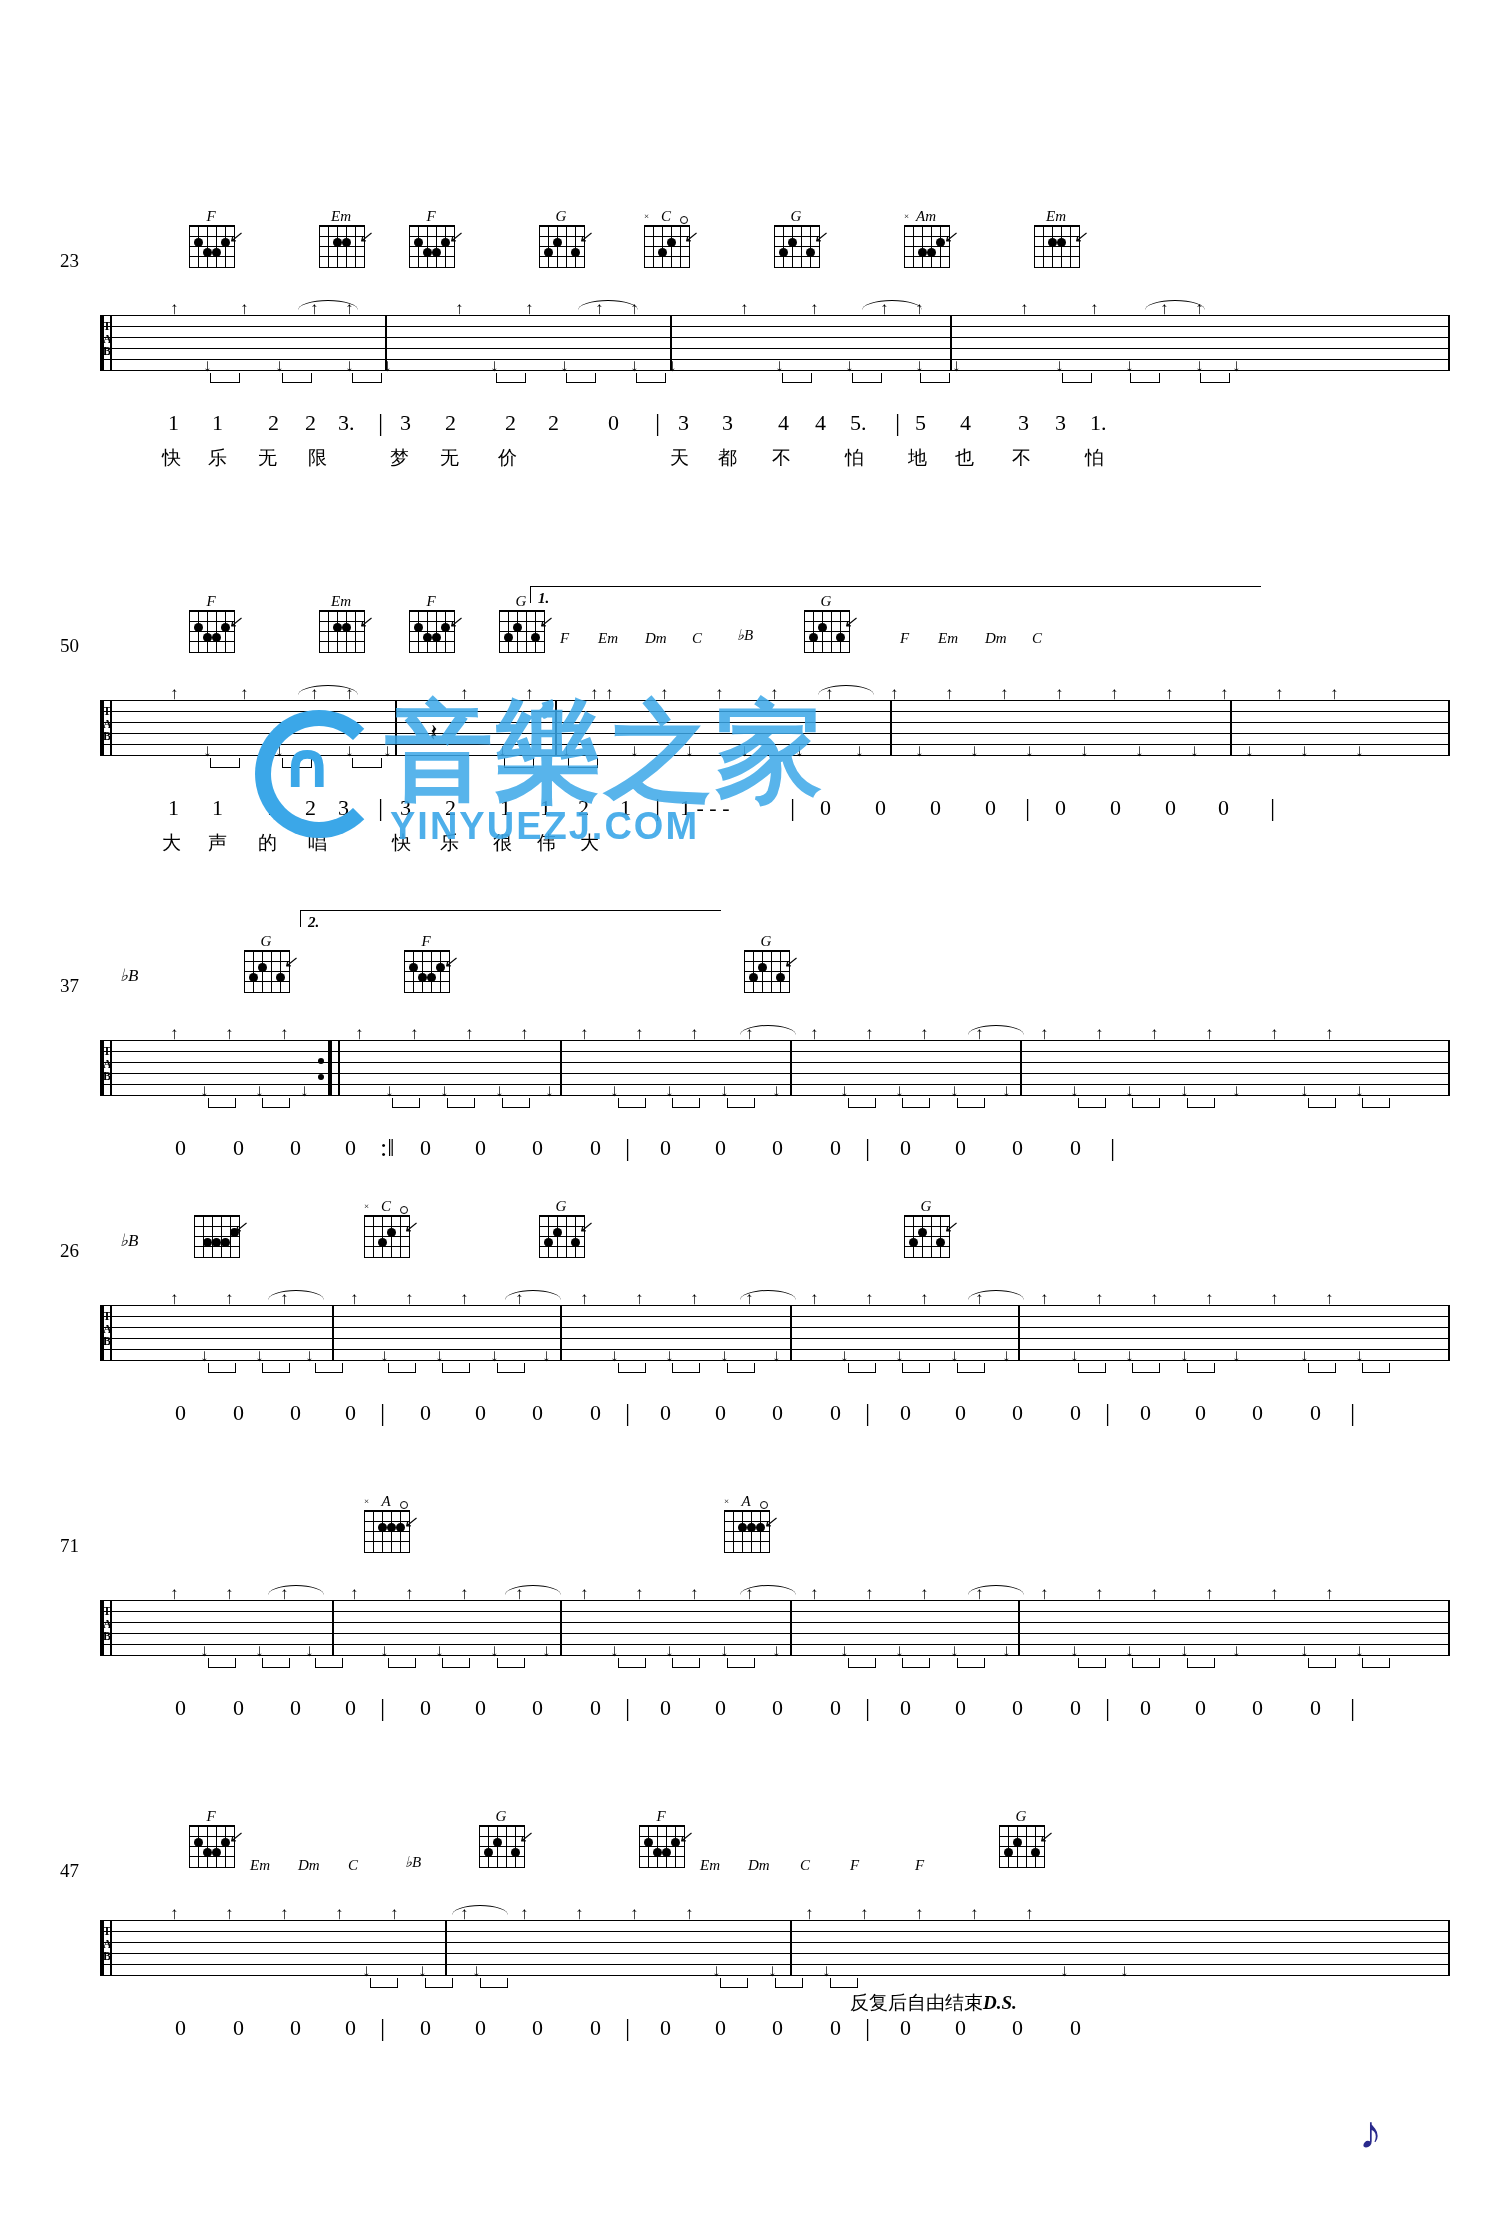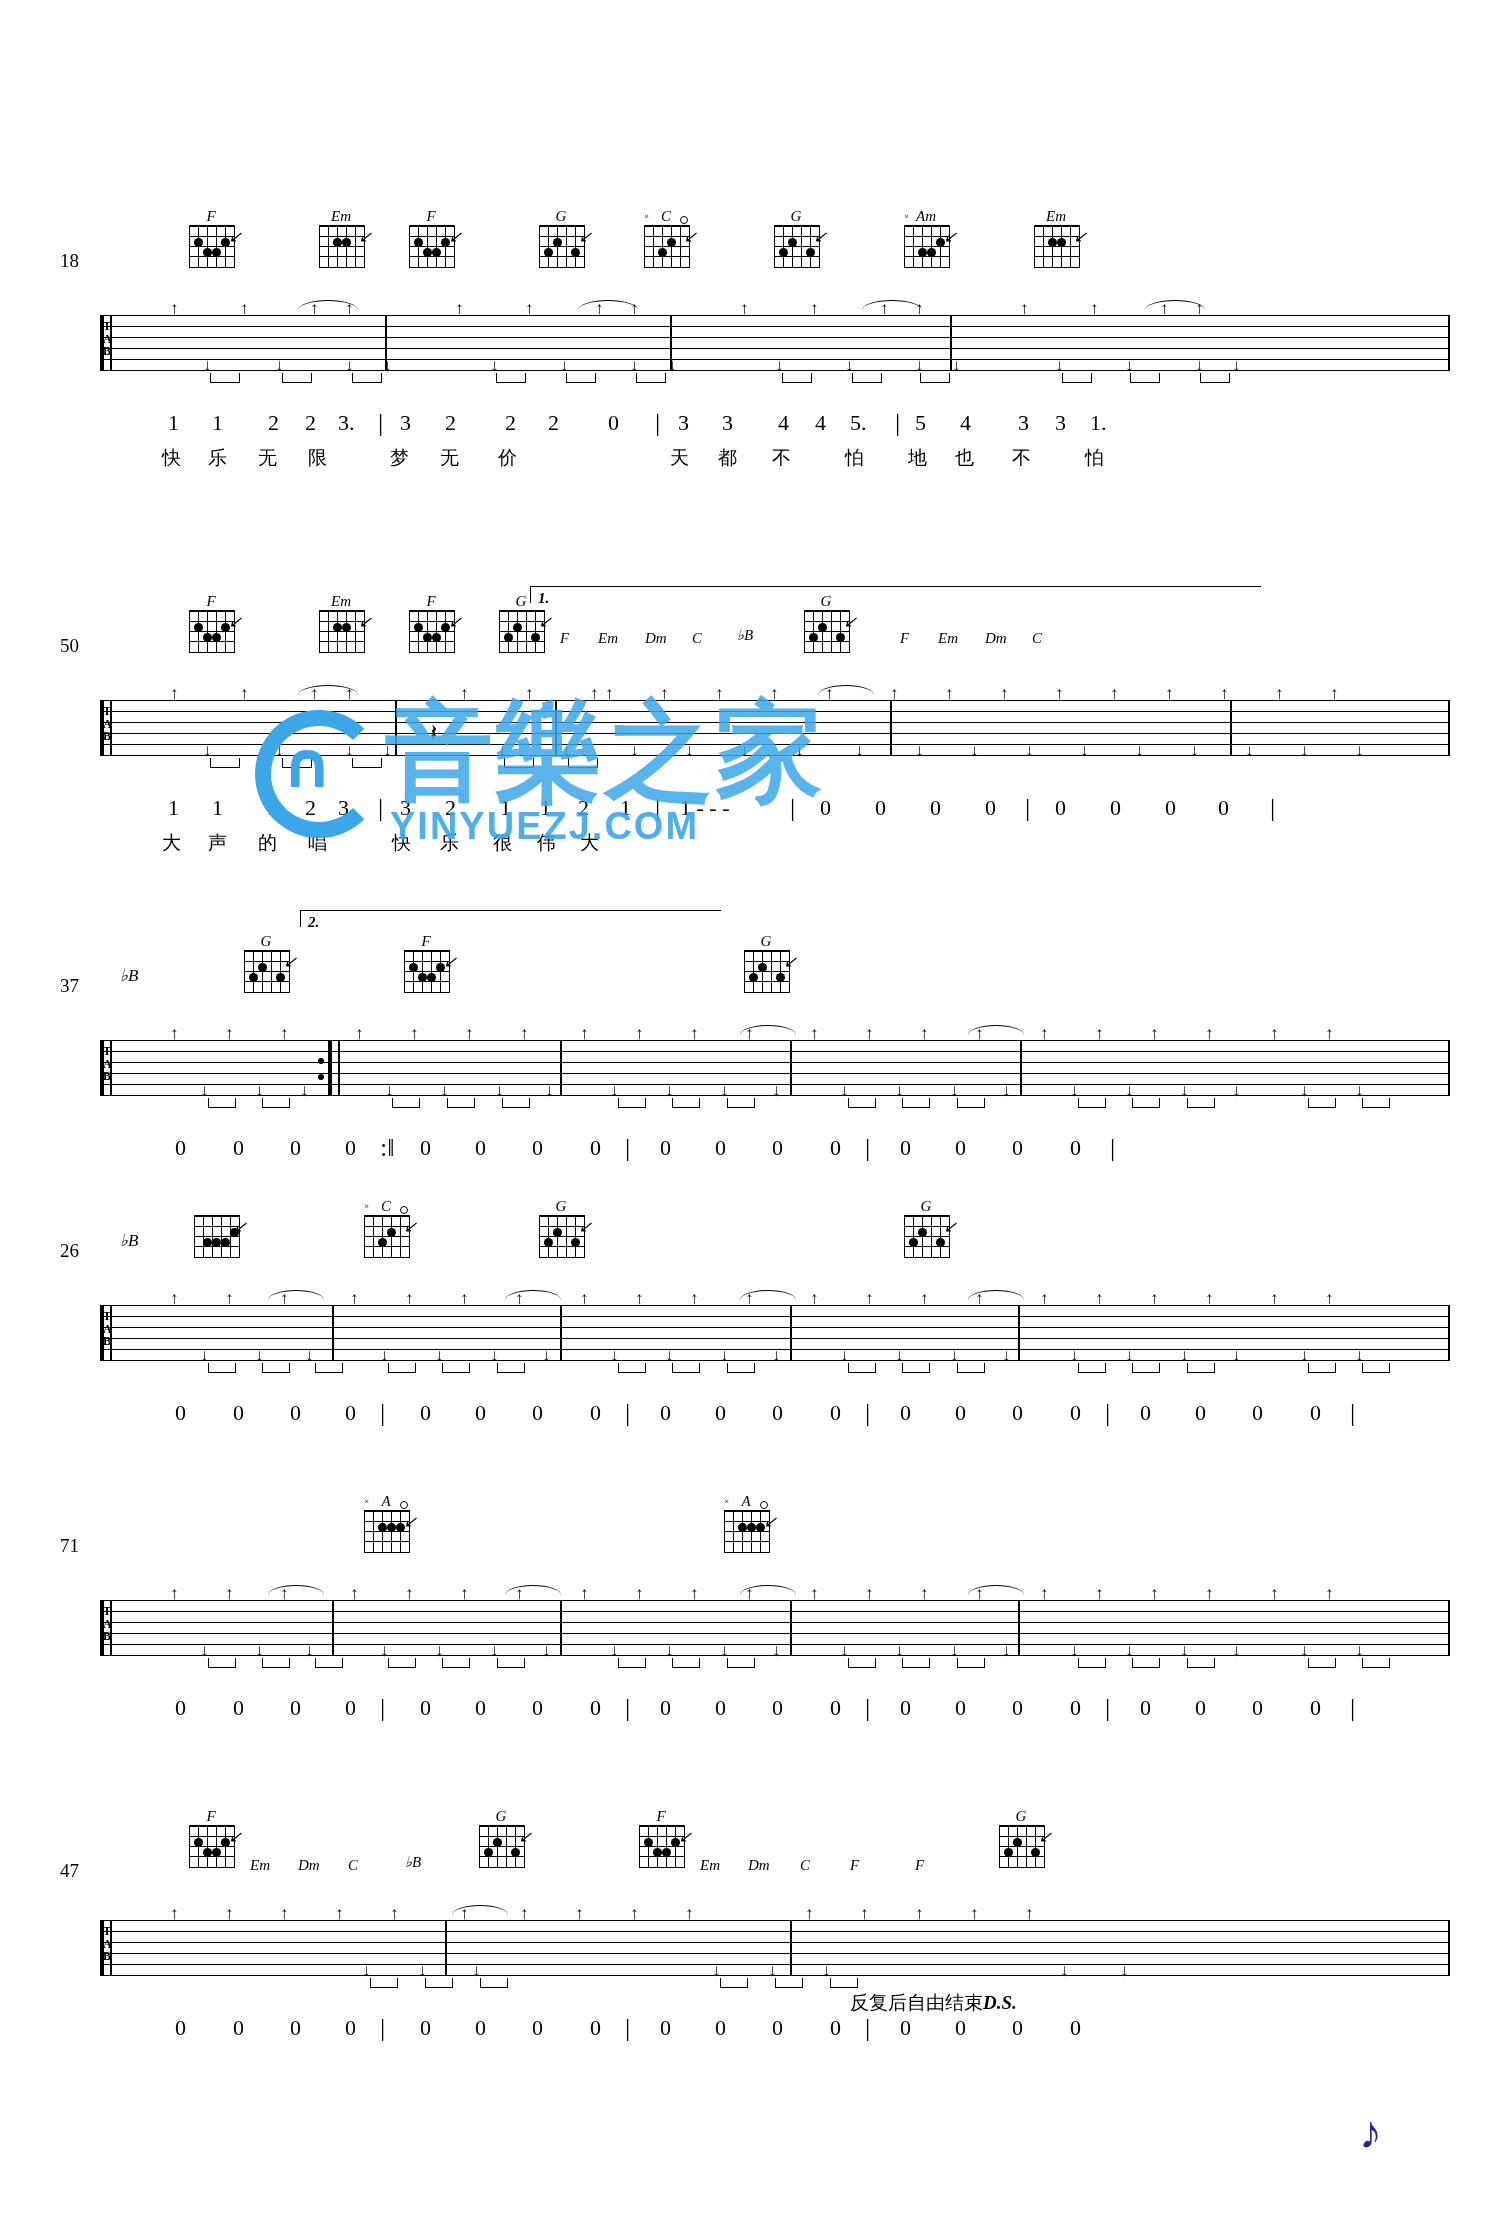--- a/index.html
+++ b/index.html
@@ -84,21 +84,21 @@
   .rest{position:absolute;font-size:24px;}
   .repeatdots{position:absolute;width:6px;}
   .repeatdots i{position:absolute;left:0;width:6px;height:6px;border-radius:50%;background:#000;}
 </style>
 </head>
 <body>
 
 <div class="page">
 
   <div class="system" style="top:195px">
-    <div class="sysnum" style="top:55px">18</div>
+    <div class="sysnum" style="top:55px">23</div>
 
     <div class="chordbox" style="left:125px;top:30px">
       <div class="chordname">F</div>
       <div class="grid">
         <i class="gv" style="left:8px"></i>
           <i class="gv" style="left:17px"></i>
           <i class="gv" style="left:26px"></i>
           <i class="gv" style="left:35px"></i>
         <i class="gh" style="top:9px"></i>
           <i class="gh" style="top:19px"></i>

